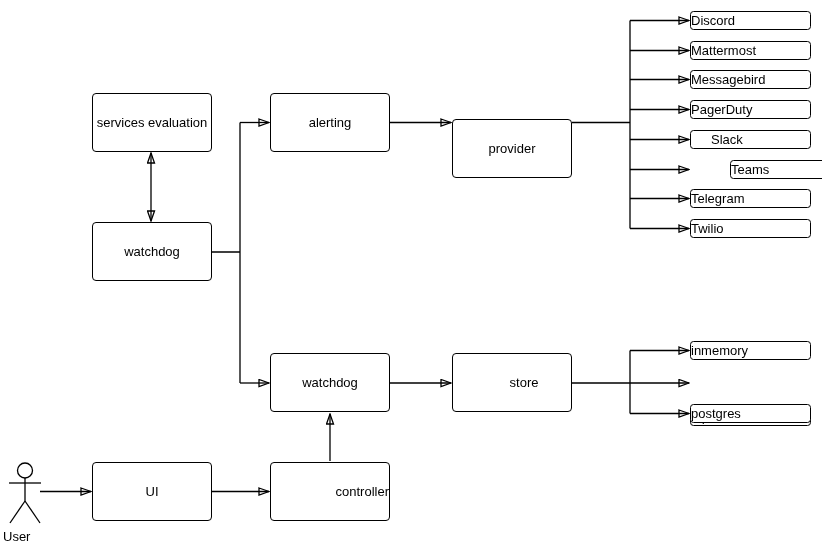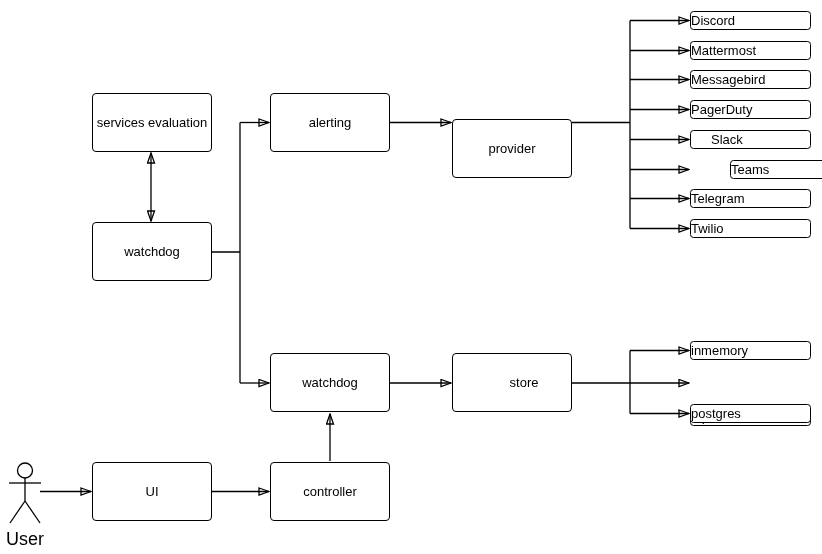--- a/index.html
+++ b/index.html
@@ -59,22 +59,22 @@
     align-items: center;
     text-align: center;
     font-size: 13px;
     box-sizing: border-box;
   }
   .actor-label {
     position: absolute;
     left: 3px;
     top: 529px;
     width: 44px;
-    text-align: center;
-    font-size: 18px;
+    text-align: left;
+    font-size: 13px;
   }
 </style>
 </head>
 <body>
 
 <div class="canvas">
 
   <svg class="wires" xmlns="http://www.w3.org/2000/svg" viewBox="0 0 822 554">
     <defs>
       <marker id="arr" markerUnits="userSpaceOnUse" markerWidth="12" markerHeight="9" refX="11" refY="4.5" orient="auto-start-reverse">
@@ -154,21 +154,21 @@
   </div>
   <div class="node" style="left:270px; top:353px;">
     <span>watchdog</span>
   </div>
   <div class="node" style="left:452px; top:353px;padding-left:24px;">
     <span>store</span>
   </div>
   <div class="node" style="left:92px; top:462px;">
     <span>UI</span>
   </div>
-  <div class="node" style="left:270px; top:462px;">
+  <div class="node" style="left:270px; top:462px;justify-content:flex-end;">
     <span>controller</span>
   </div>
 
   <div class="leaf" style="top:11px;">
     <span>Discord</span>
   </div>
   <div class="leaf" style="top:41px;">
     <span>Mattermost</span>
   </div>
   <div class="leaf" style="top:70px;">

